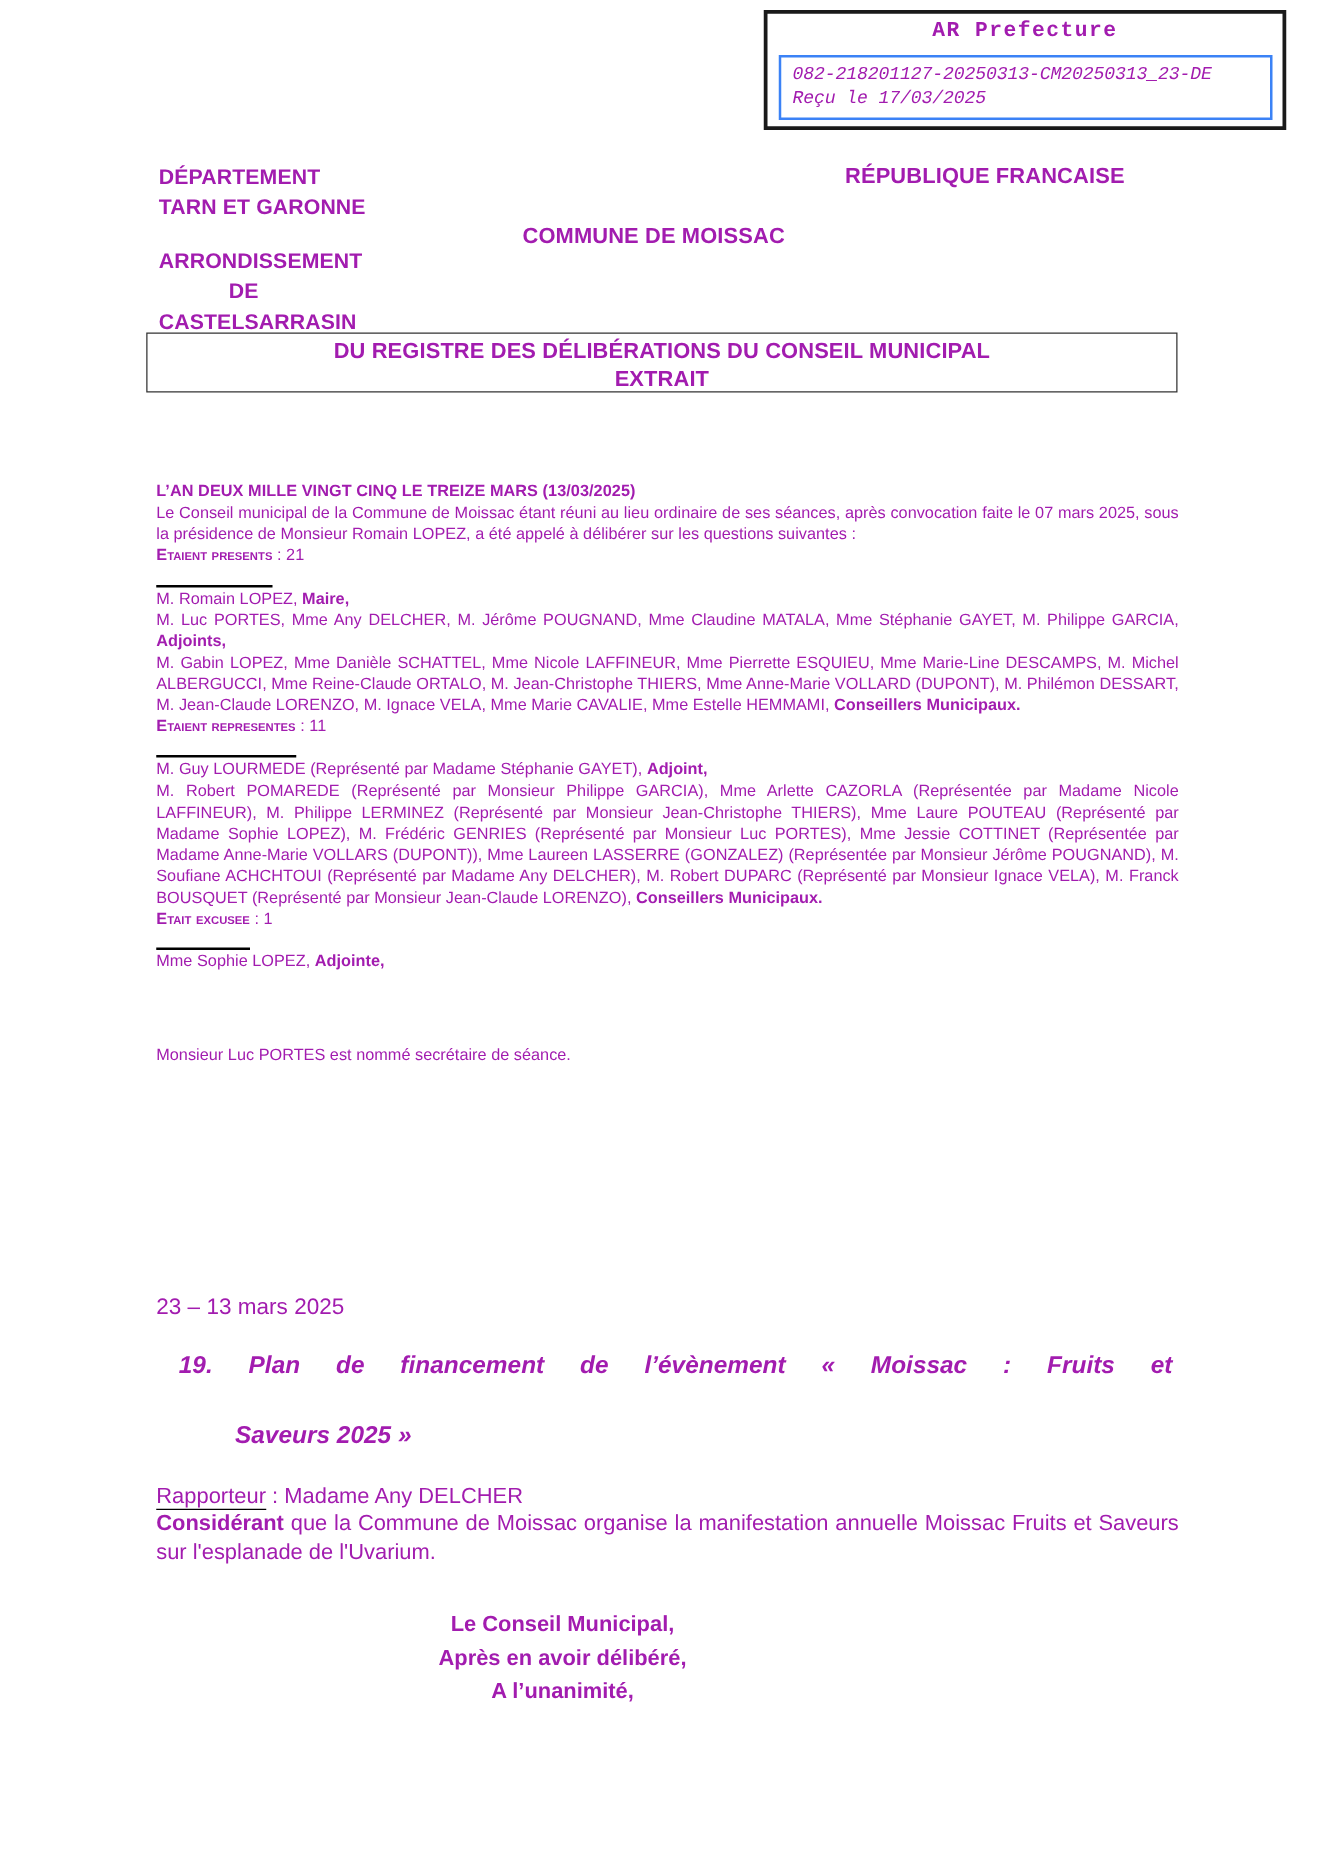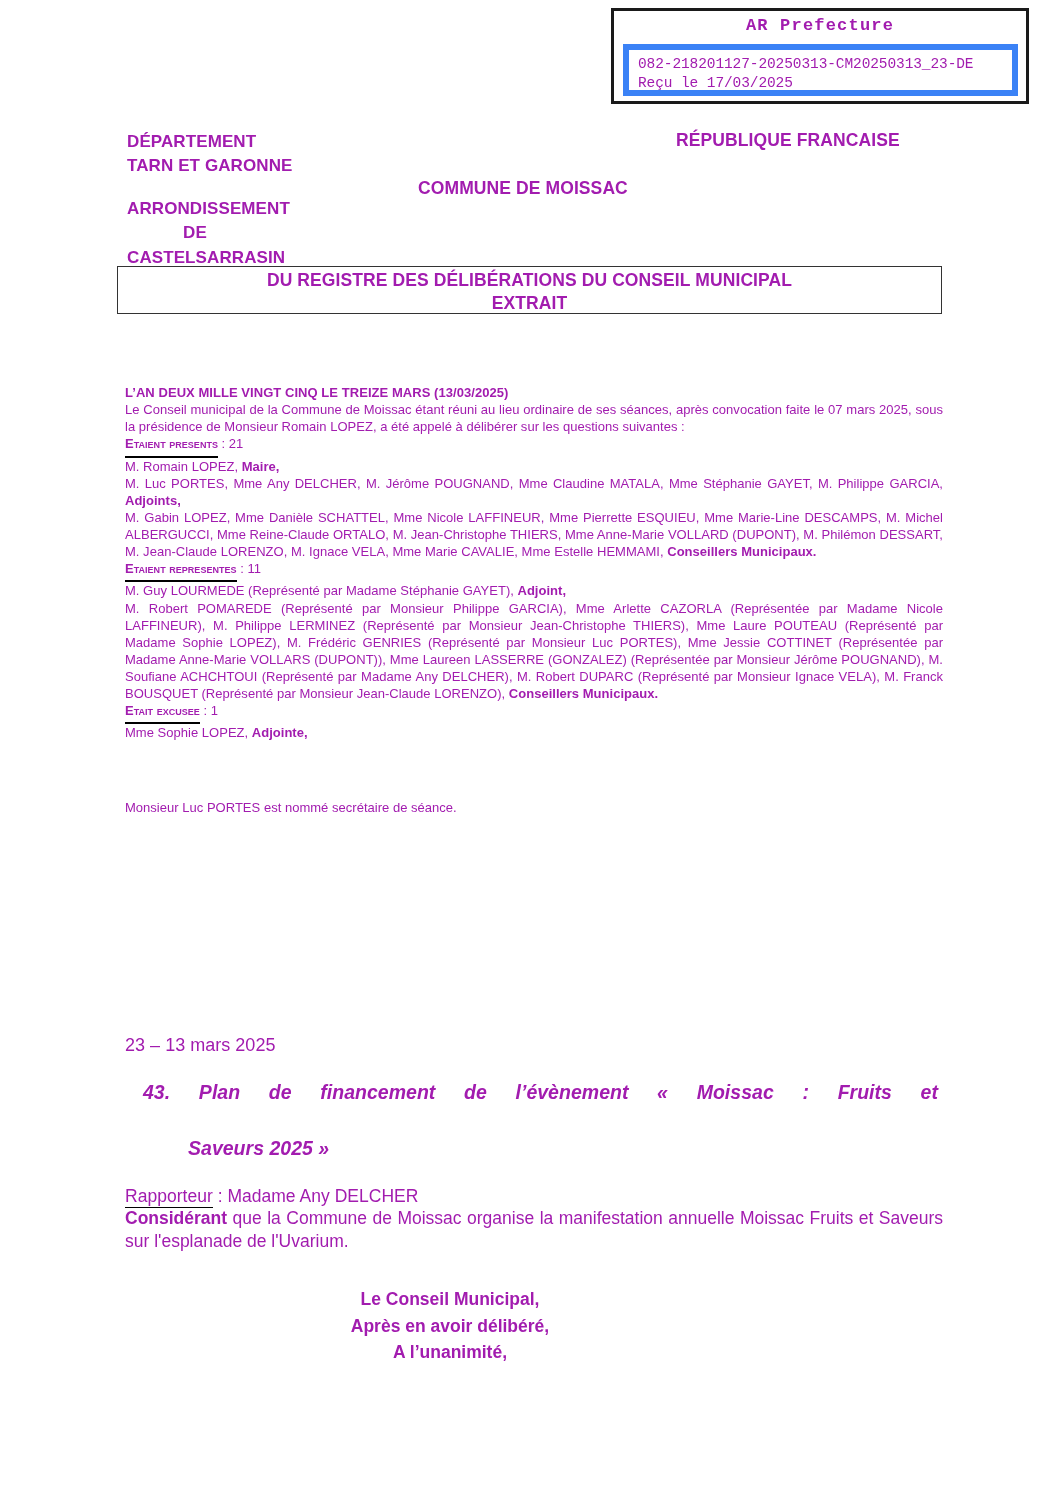--- a/index.html
+++ b/index.html
@@ -37,23 +37,24 @@
     letter-spacing: 1.2px;
     padding-top: 5px;
     line-height: 1.2;
   }
   .ar-inner {
     position: absolute;
     left: 9px;
     right: 8px;
     top: 33px;
     bottom: 5px;
-    border: 6px solid #3b82f6;
+    border: 2px solid #3b82f6;
     box-sizing: border-box;
     padding: 5px 0 0 9px;
+    font-style: italic;
   }
   .ar-line {
     font-family: "Liberation Mono", "DejaVu Sans Mono", monospace;
     font-size: 14.5px;
     line-height: 1.33;
     letter-spacing: -0.1px;
     white-space: pre;
   }
 
   
@@ -132,21 +133,21 @@
   .ttl-line {
     font-weight: bold;
     letter-spacing: 0.05px;
   }
   .smallcaps-head {
     display: inline-block;
     border-bottom: 2px solid #000;
     font-weight: bold;
     font-variant: small-caps;
     text-transform: lowercase;
-    padding-bottom: 4px;
+    padding-bottom: 16px;
     line-height: 1.1;
   }
   .smallcaps-head::first-letter { text-transform: uppercase; }
   .nb { font-weight: normal; }
   .noj { text-align: left; }
 
   .spacer-60 { height: 58px; }
 
   
   .delib {
@@ -263,21 +264,21 @@
 
     <div class="spacer-60"></div>
 
     <p class="noj">Monsieur Luc PORTES est nommé secrétaire de séance.</p>
   </div>
 
   <div class="delib">
     <div class="delib-ref">23 – 13 mars 2025</div>
 
     <div class="delib-title">
-      <span class="first">43. Plan de financement de l’évènement « Moissac : Fruits et</span>
+      <span class="first">19. Plan de financement de l’évènement « Moissac : Fruits et</span>
       <span class="hang">Saveurs 2025 »</span>
     </div>
 
     <div class="rapporteur"><u>Rapporteur</u><span> : Madame Any DELCHER</span></div>
   </div>
 
   <div class="considerant"><span class="b">Considérant</span><span> que la Commune de Moissac organise la manifestation annuelle Moissac Fruits et Saveurs sur l'esplanade de l'Uvarium.</span></div>
 
   <div class="resolution">
     <span>Le Conseil Municipal,</span>

